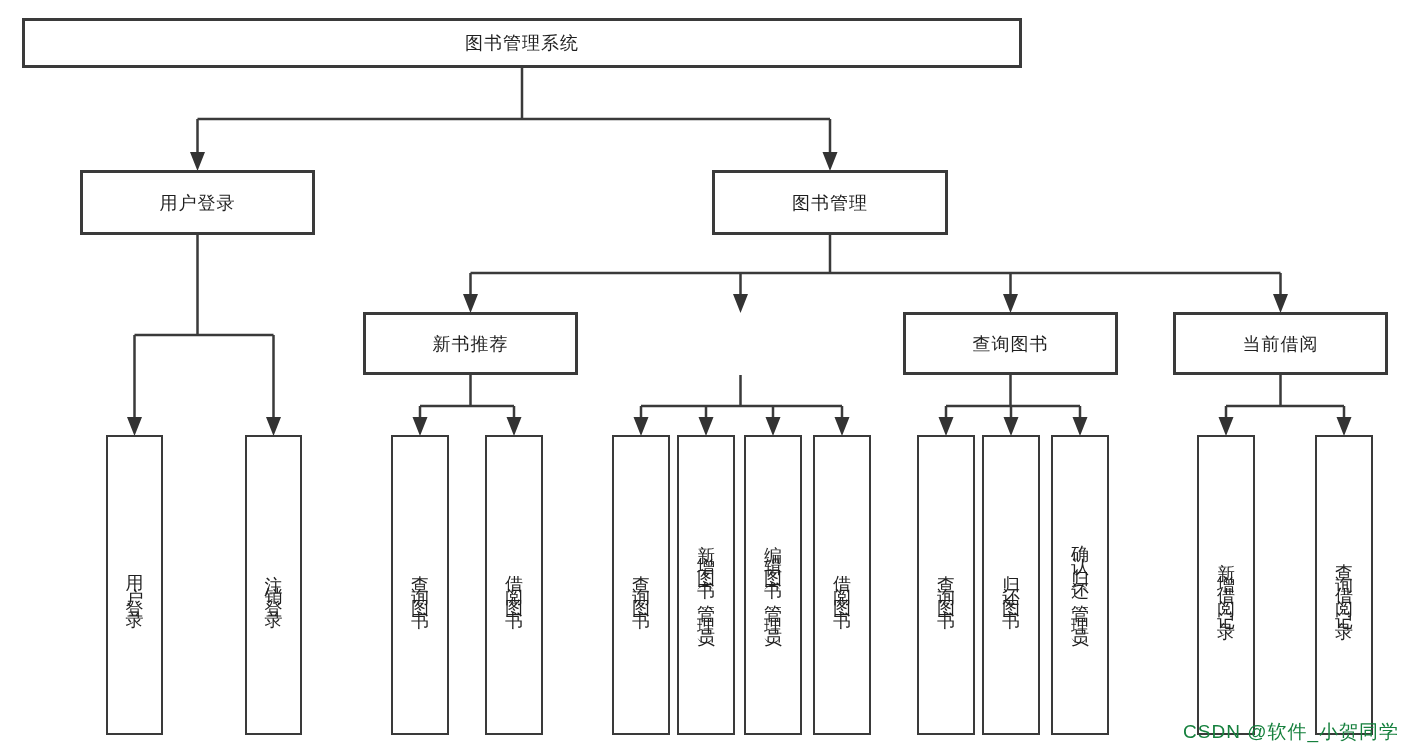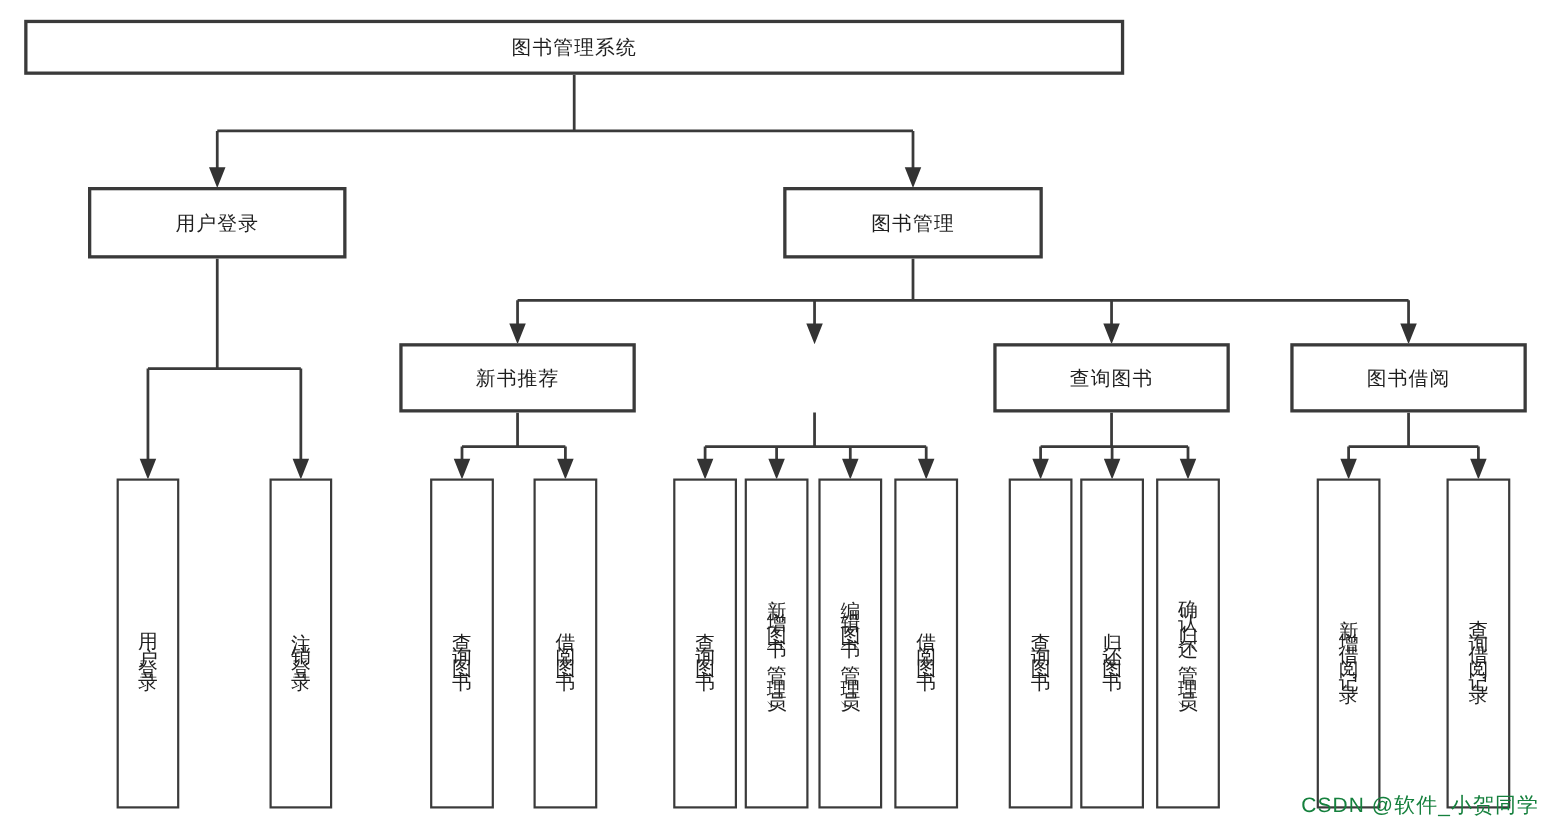--- a/index.html
+++ b/index.html
@@ -92,21 +92,21 @@
              M1336.5 417 L1351.5 417 L1344 436 Z" fill="#333333" stroke="none"></path>
   </svg>
 
   <div class="box hbox" style="left:22px; top:18px; width:1000px; height:50px;">图书管理系统</div>
 
   <div class="box hbox" style="left:80px; top:170px; width:235px; height:65px;">用户登录</div>
   <div class="box hbox" style="left:712px; top:170px; width:236px; height:65px;">图书管理</div>
 
   <div class="box hbox" style="left:363px; top:312px; width:215px; height:63px;">新书推荐</div>
   <div class="box hbox" style="left:903px; top:312px; width:215px; height:63px;">查询图书</div>
-  <div class="box hbox" style="left:1173px; top:312px; width:215px; height:63px;">图书借阅</div>
+  <div class="box hbox" style="left:1173px; top:312px; width:215px; height:63px;">当前借阅</div>
 
   <div class="box leaf" style="left:106px; top:435px; width:57px; height:300px;">用户登录</div>
   <div class="box leaf" style="left:245px; top:435px; width:57px; height:300px;">注销登录</div>
 
   <div class="box leaf" style="left:391px; top:435px; width:58px; height:300px;">查询图书</div>
   <div class="box leaf" style="left:485px; top:435px; width:58px; height:300px;">借阅图书</div>
 
   <div class="box leaf" style="left:612px; top:435px; width:58px; height:300px;">查询图书</div>
   <div class="box leaf" style="left:677px; top:435px; width:58px; height:300px;">新增图书（管理员）</div>
   <div class="box leaf" style="left:744px; top:435px; width:58px; height:300px;">编辑图书（管理员）</div>

